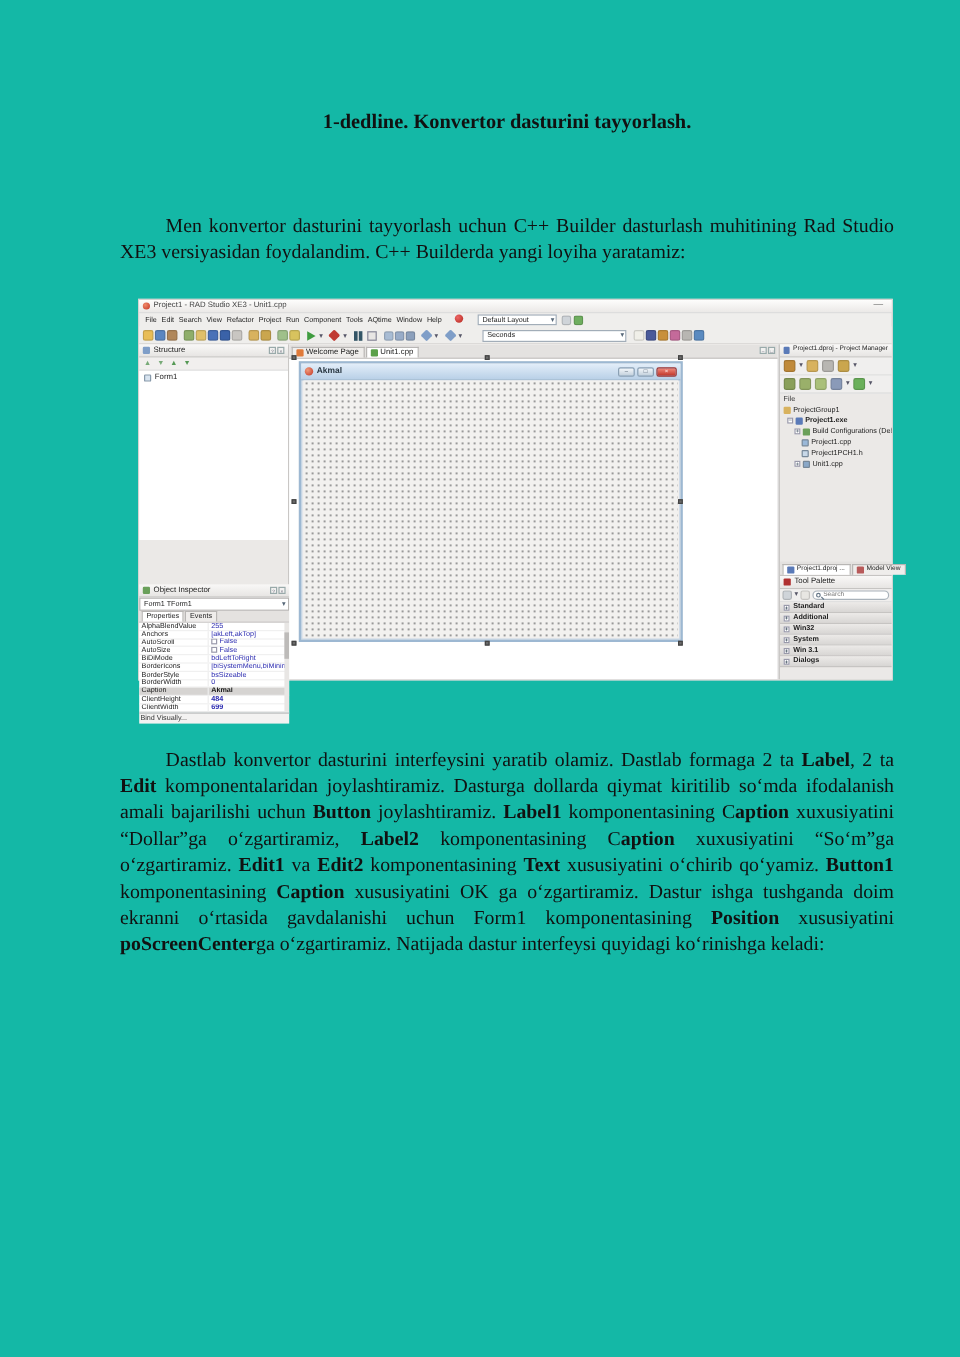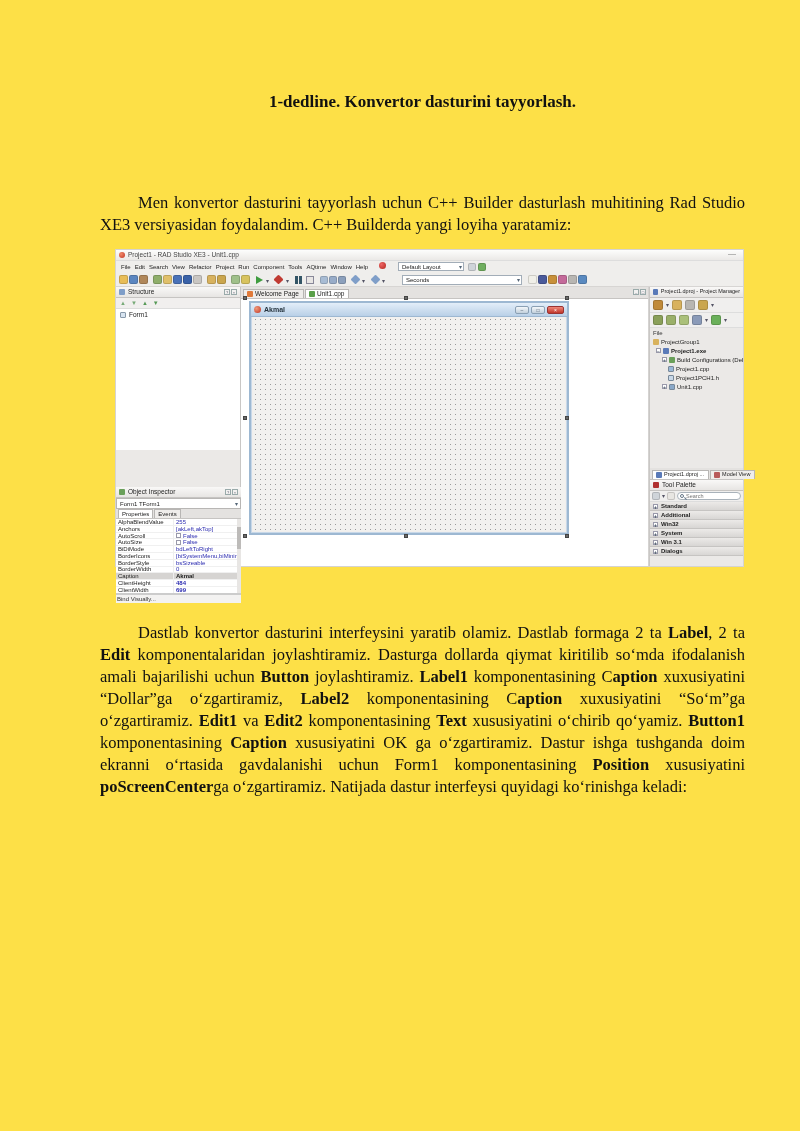--- a/index.html
+++ b/index.html
@@ -1,24 +1,24 @@
 <!DOCTYPE html>
 <html><head>
 <meta charset="utf-8">
 <style>
   html,body{margin:0;padding:0;background:#fff}
-  .page{position:relative;width:800px;height:1131px;background:#fde047;overflow:hidden;
+  .page{position:relative;width:800px;height:1131px;background:#14b8a6;overflow:hidden;
         font-family:"Liberation Serif",serif;color:#111}
   .doc-title{position:absolute;left:100px;top:92px;width:645px;text-align:center;
              font-weight:bold;font-size:17px}
   .list-item{position:absolute;left:122px;top:139px;width:623px;font-size:16.5px}
   .list-item .num{display:inline-block;margin-right:9px}
   .para{position:absolute;left:100px;width:645px;font-size:16.5px;line-height:22px;
         text-align:justify;text-indent:38px;margin:0}
-  .p1{top:192px}
+  .p1{top:177px}
   .p2{top:622px}
   .b{font-weight:bold}
 
   
   .ide{position:absolute;left:115px;top:249px;width:627px;height:316px;
        background:#efeeec;border:1px solid #d5d3d1;font-family:"Liberation Sans",sans-serif;
        font-size:6.5px;color:#222;line-height:1}
   .ide *{box-sizing:border-box}
   .abs{position:absolute}
   

